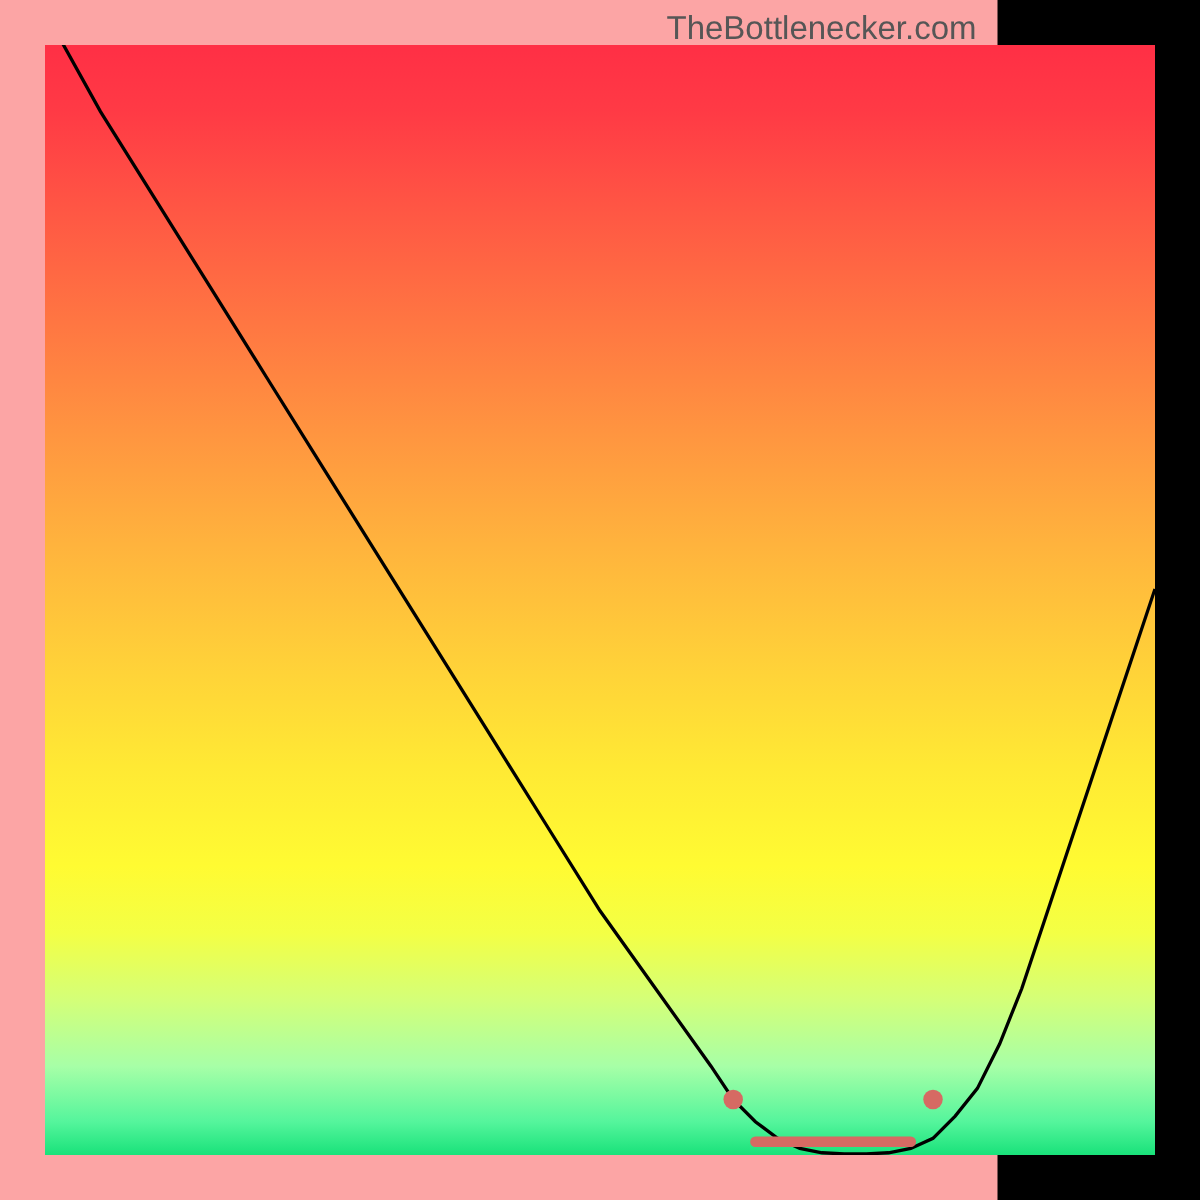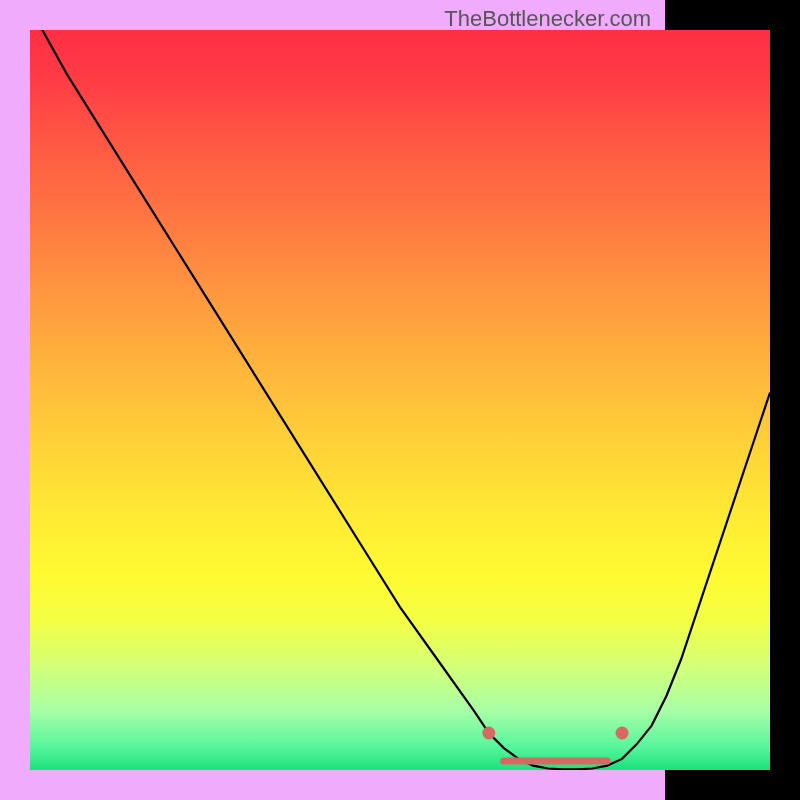--- a/index.html
+++ b/index.html
@@ -7,21 +7,21 @@
     padding: 0;
     width: 800px;
     height: 800px;
     background: #000;
     overflow: hidden;
   }
   .container {
     position: relative;
     width: 665px;
     height: 800px;
-    background: #f0abfc;
+    background: #fca5a5;
   }
   .plot-area {
     position: absolute;
     left: 30px;
     top: 30px;
     width: 740px;
     height: 740px;
   }
   .watermark {
     position: absolute;

